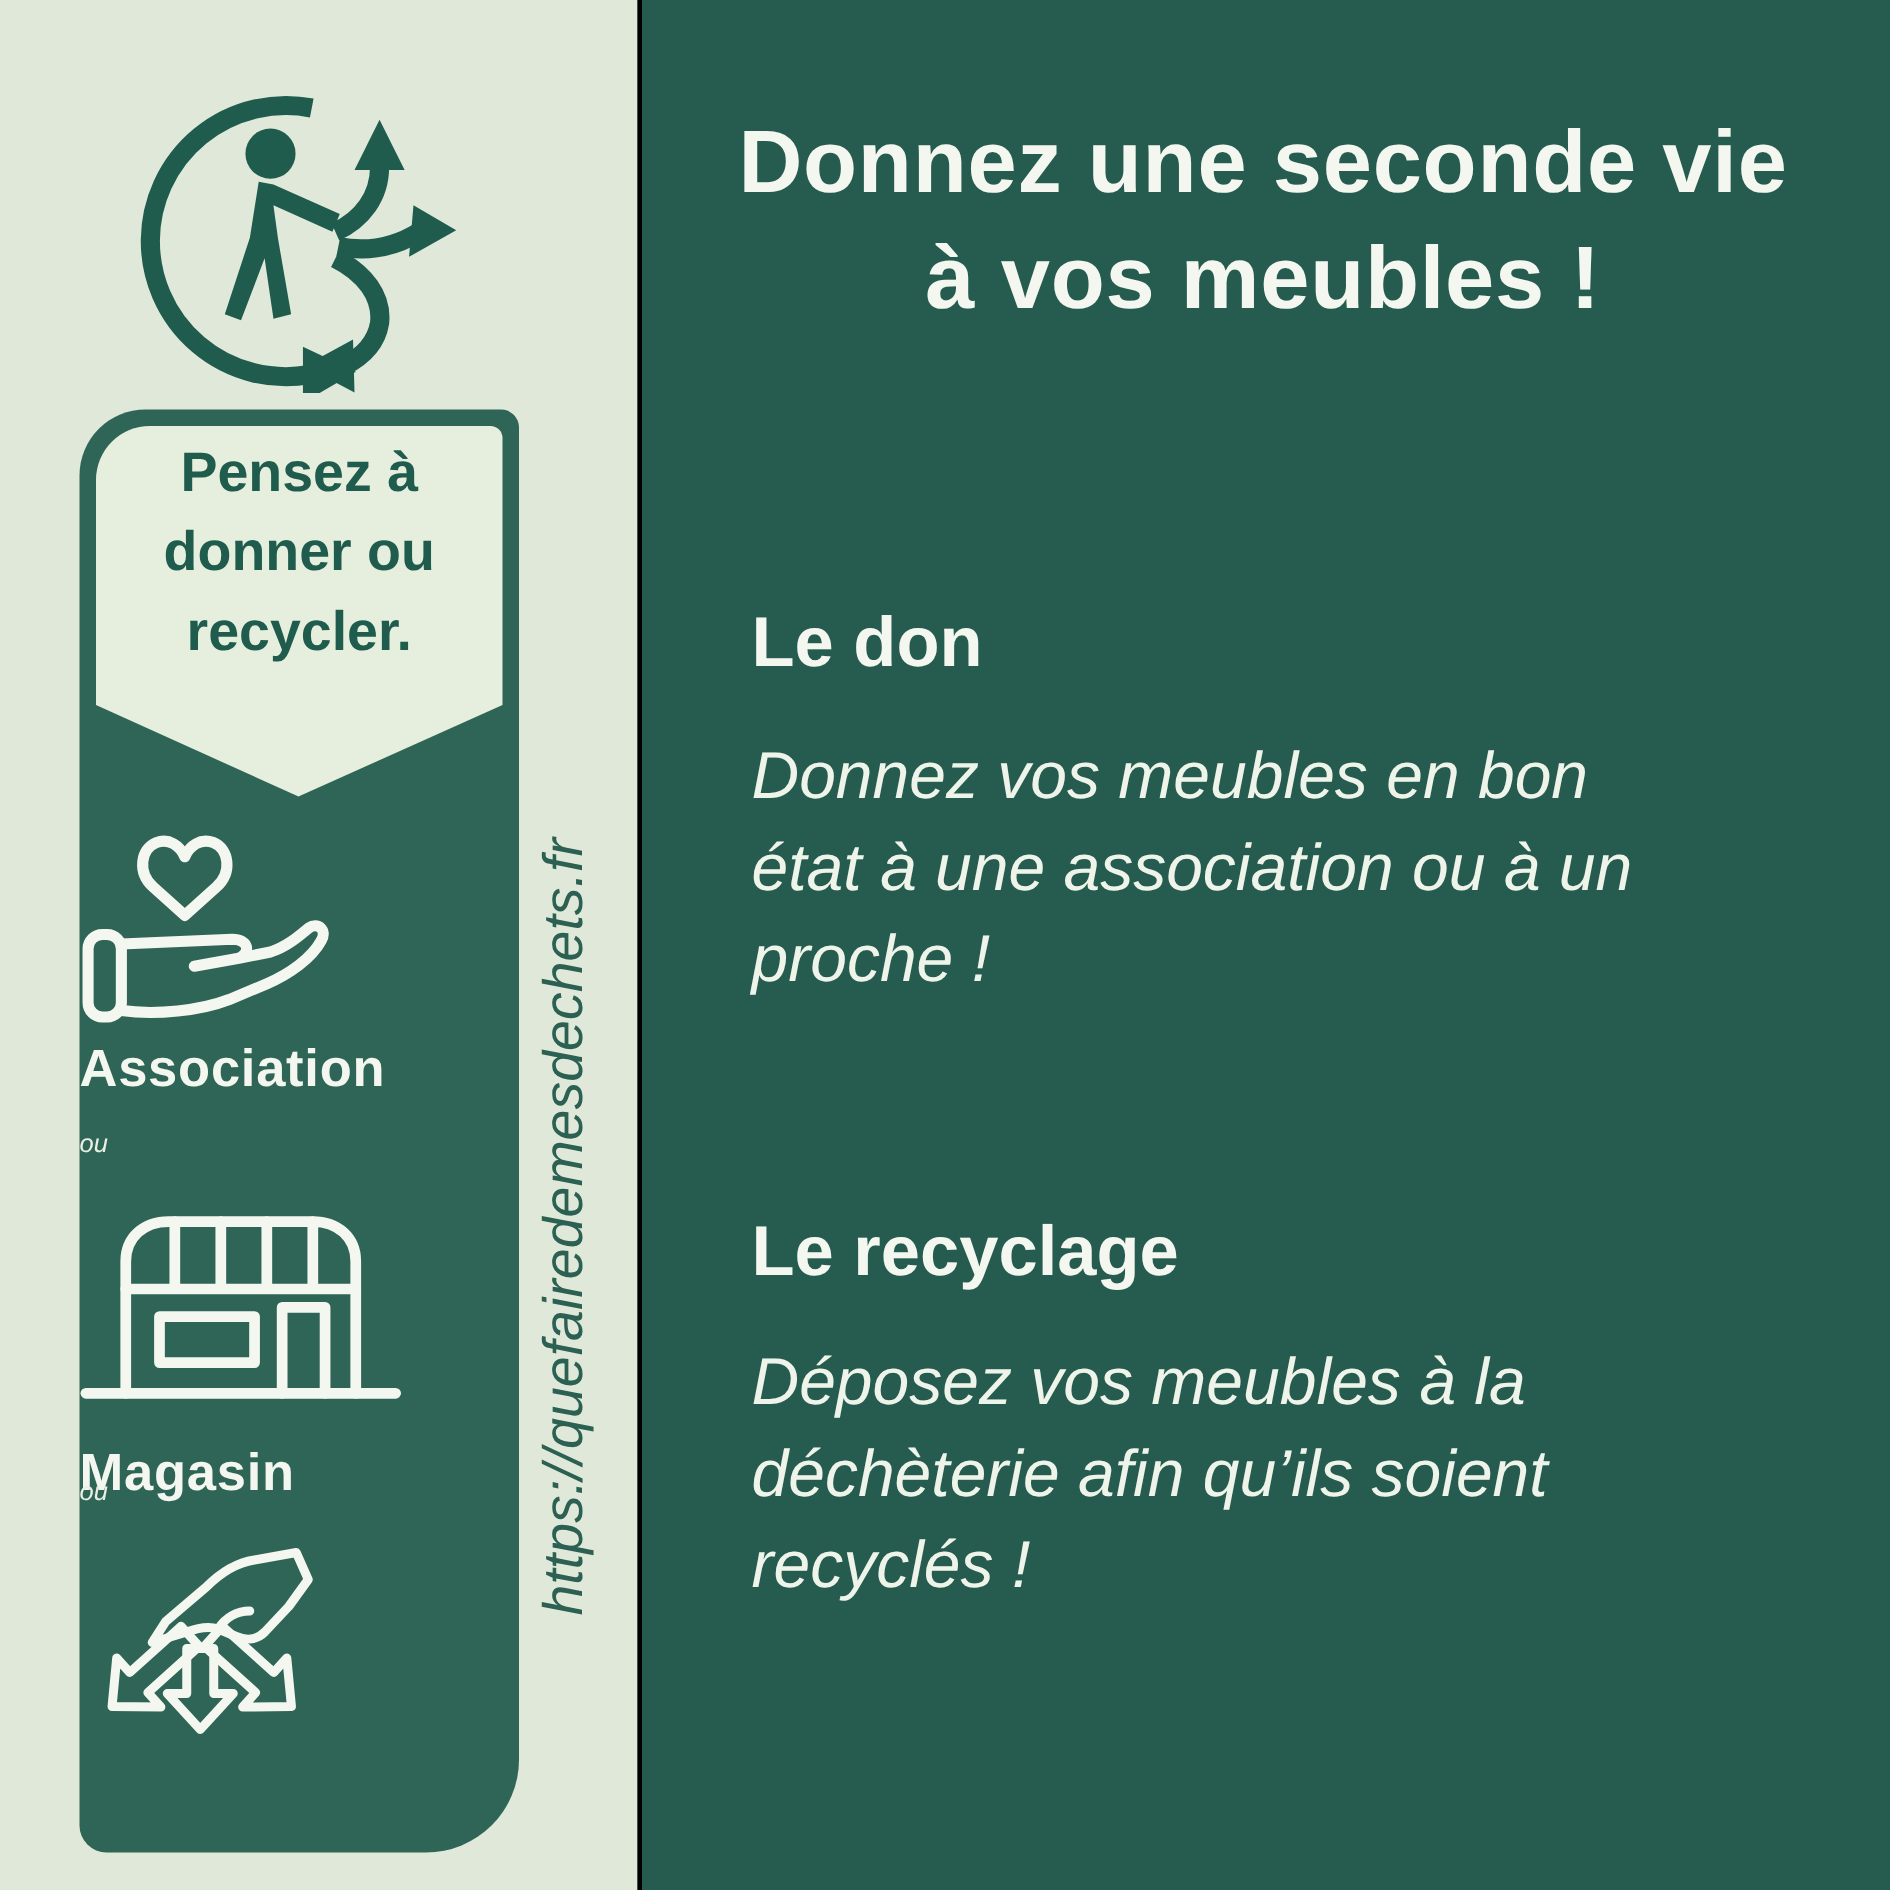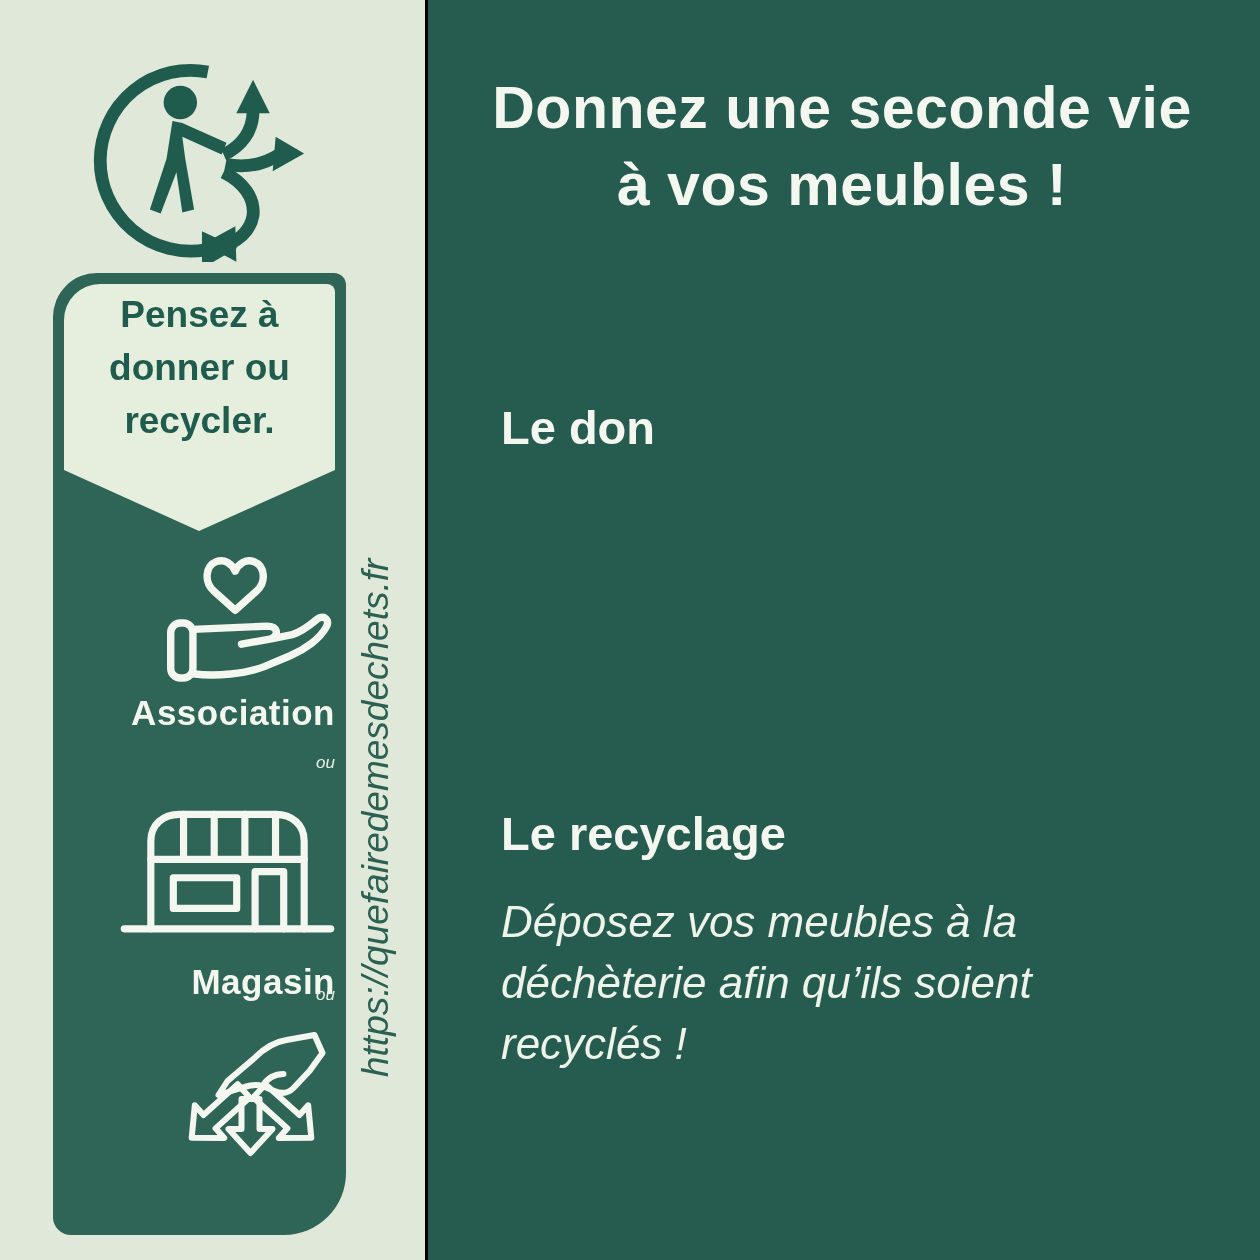--- a/index.html
+++ b/index.html
@@ -39,21 +39,21 @@
     display:flex;align-items:flex-start;justify-content:center;box-sizing:border-box;
   }
   .badge-text{
     text-align:center;color:#1f5c4d;font-weight:bold;font-size:37px;line-height:53px;padding-top:4px;
   }
   .chevron{
     position:absolute;top:197px;left:11px;width:0;height:0;
     border-left:135px solid transparent;border-right:136px solid transparent;
     border-top:61px solid #e6eedd;
   }
-  .col-item{position:absolute;left:0;width:282px;display:flex;justify-content:flex-end;}
+  .col-item{position:absolute;left:0;width:282px;display:flex;justify-content:flex-start;}
   .icon-heart{top:276px;}
   .label-association{top:420px;}
   .sep-1{top:480px;}
   .icon-store{top:525px;}
   .label-magasin{top:689px;}
   .sep-2{top:712px;}
   .icon-dechet{top:748px;}
   .label-dechet{top:888px;}
   .col-label{color:#f4f7ef;font-size:35px;font-weight:bold;letter-spacing:.5px;}
   .col-sep{color:#e9f0e3;font-size:17px;font-style:italic;}
@@ -145,20 +145,25 @@
 <div class="vurl">https://quefairedemesdechets.fr</div>
 
 <div class="panel">
 
   <div class="title">
     <div>Donnez une seconde vie</div>
     <div>à vos meubles !</div>
   </div>
 
   <div class="section-heading heading-don">Le don</div>
+  <div class="para para-don">
+    <div>Donnez vos meubles en bon</div>
+    <div>état à une association ou à un</div>
+    <div>proche !</div>
+  </div>
 
   <div class="section-heading heading-recyclage">Le recyclage</div>
   <div class="para para-recyclage">
     <div>Déposez vos meubles à la</div>
     <div>déchèterie afin qu’ils soient</div>
     <div>recyclés !</div>
   </div>
 </div>
 
 </body></html>

